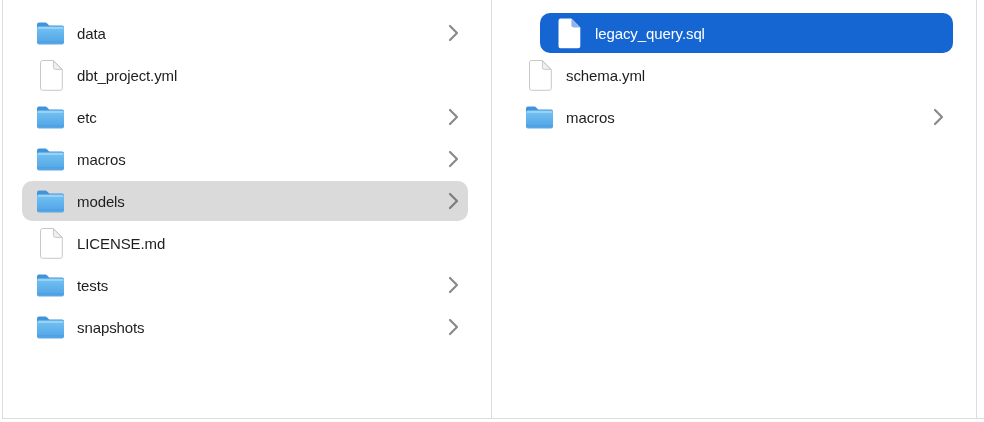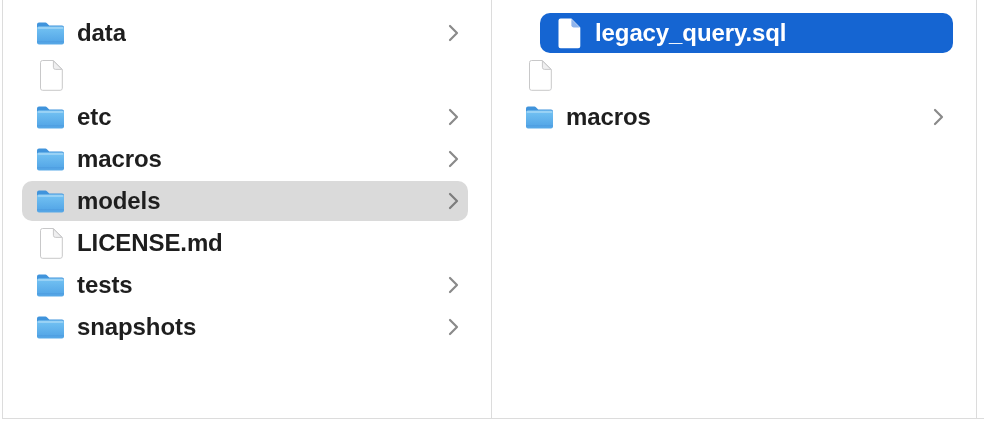--- a/index.html
+++ b/index.html
@@ -64,26 +64,25 @@
   .row.selected-inactive { background: var(--sel-inactive); }
   .row .icon {
     width: 31px;
     flex: 0 0 31px;
     display: flex;
     justify-content: center;
     align-items: center;
     margin-right: 11px;
   }
   .row .label {
-    font-size: 24px;
+    font-size: 15px;
     letter-spacing: -0.1px;
     color: var(--text);
     white-space: nowrap;
     overflow: hidden;
-    font-weight: bold;
   }
   .row.selected-active .label { color: var(--text-selected); }
   .row .chevron {
     margin-left: auto;
     color: var(--chevron);
     display: flex;
     align-items: center;
   }
   .row.selected-inactive .chevron { color: #7d7d7d; }
 </style>
@@ -123,20 +122,21 @@
           </svg>
         </span>
   </div>
       <div class="row">
     <span class="icon">
           <svg width="24" height="31" viewBox="0 0 24 31">
             <path d="M3.6 .5 H14.4 L23.3 9.4 V28.2 A2.1 2.1 0 0 1 21.2 30.3 H3.6 A2.1 2.1 0 0 1 1.5 28.2 V2.6 A2.1 2.1 0 0 1 3.6 .5 Z" fill="#ffffff" stroke="#c8c8c9" stroke-width="1"></path>
             <path d="M14.4 .9 L22.9 9.4 H16.5 A2.1 2.1 0 0 1 14.4 7.3 Z" fill="#efeff0" stroke="#c8c8c9" stroke-width="1" stroke-linejoin="round"></path>
           </svg>
         </span>
+    <span class="label">dbt_project.yml</span>
 
   </div>
       <div class="row">
     <span class="icon">
           <svg width="29" height="25" viewBox="0 0 29 25">
             <path d="M1 7.2 V3.6 A2 2 0 0 1 3 1.6 h6.5 a2 2 0 0 1 1.42 .59 L13.2 4.5 h12.8 A2 2 0 0 1 28 6.5 v1.6 H1 Z" fill="#4094dc"></path>
             <rect x="1" y="5.4" width="27" height="18.2" rx="2" fill="url(#folderGrad)"></rect>
             <rect x="1.4" y="5.8" width="26.2" height="2.2" rx="1.1" fill="rgba(255,255,255,0.28)"></rect>
           </svg>
         </span>
@@ -230,20 +230,21 @@
     <span class="label">legacy_query.sql</span>
 
   </div>
       <div class="row">
     <span class="icon">
           <svg width="24" height="31" viewBox="0 0 24 31">
             <path d="M3.6 .5 H14.4 L23.3 9.4 V28.2 A2.1 2.1 0 0 1 21.2 30.3 H3.6 A2.1 2.1 0 0 1 1.5 28.2 V2.6 A2.1 2.1 0 0 1 3.6 .5 Z" fill="#ffffff" stroke="#c8c8c9" stroke-width="1"></path>
             <path d="M14.4 .9 L22.9 9.4 H16.5 A2.1 2.1 0 0 1 14.4 7.3 Z" fill="#efeff0" stroke="#c8c8c9" stroke-width="1" stroke-linejoin="round"></path>
           </svg>
         </span>
+    <span class="label">schema.yml</span>
 
   </div>
       <div class="row">
     <span class="icon">
           <svg width="29" height="25" viewBox="0 0 29 25">
             <path d="M1 7.2 V3.6 A2 2 0 0 1 3 1.6 h6.5 a2 2 0 0 1 1.42 .59 L13.2 4.5 h12.8 A2 2 0 0 1 28 6.5 v1.6 H1 Z" fill="#4094dc"></path>
             <rect x="1" y="5.4" width="27" height="18.2" rx="2" fill="url(#folderGrad)"></rect>
             <rect x="1.4" y="5.8" width="26.2" height="2.2" rx="1.1" fill="rgba(255,255,255,0.28)"></rect>
           </svg>
         </span>

